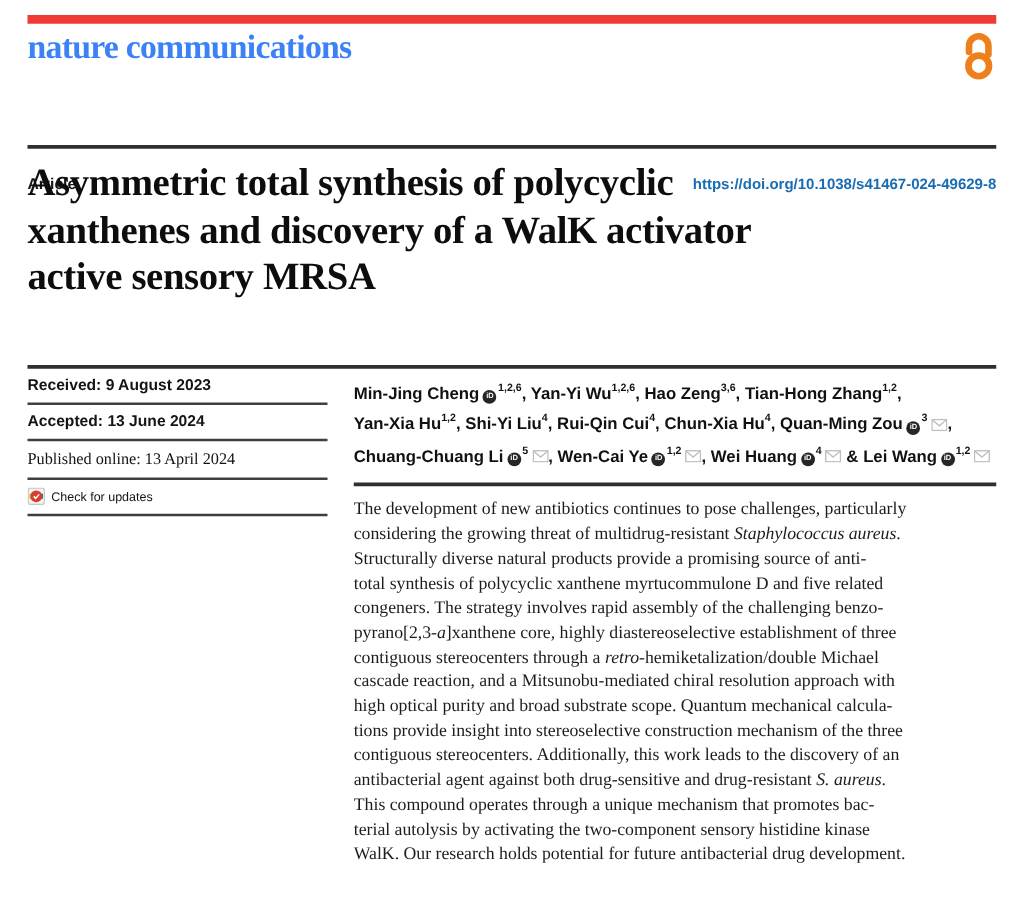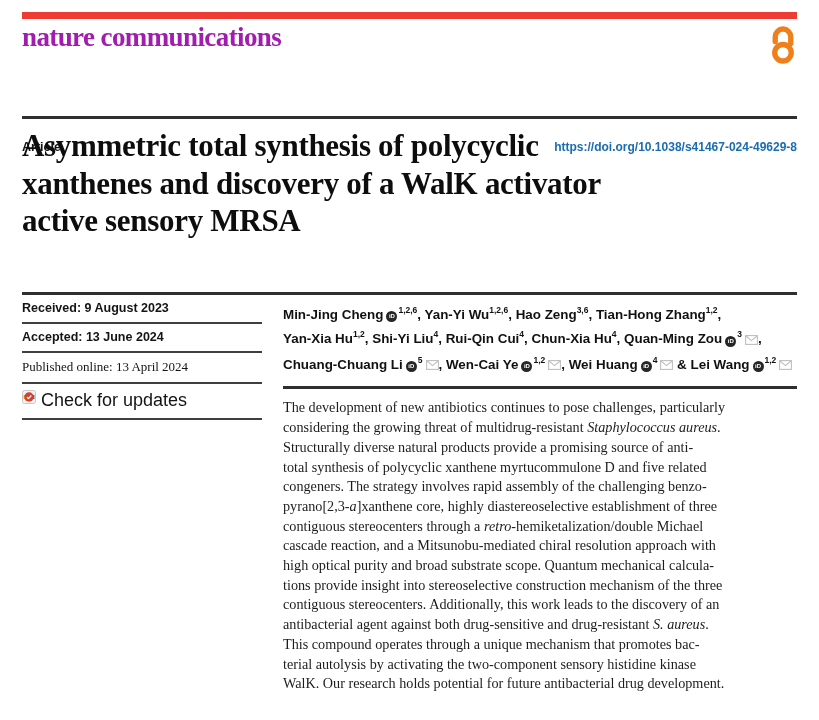--- a/index.html
+++ b/index.html
@@ -1,35 +1,35 @@
 <!DOCTYPE html>
 <html><head>
 <meta charset="utf-8">
 <style>
   html,body{margin:0;padding:0;background:#ffffff;}
   .page{position:relative;width:819px;height:720px;background:#ffffff;overflow:hidden;
         font-family:"Liberation Sans",sans-serif;color:#1a1a1a;}
   .brand-bar{position:absolute;left:22px;top:12px;width:775px;height:7px;background:#ee3b33;}
   .journal-logo{position:absolute;left:22px;top:22px;font-family:"Liberation Serif",serif;
-        font-weight:700;font-size:27px;letter-spacing:-0.6px;color:#a21caf;}
+        font-weight:700;font-size:27px;letter-spacing:-0.6px;color:#3b82f6;}
   .oa-icon{position:absolute;left:767px;top:23px;}
   .header-row{position:absolute;left:22px;top:98px;width:775px;display:flex;
         justify-content:space-between;align-items:baseline;}
   .article-type{font-weight:700;font-size:12.5px;color:#141414;text-align:center;}
   .doi-link{font-weight:700;font-size:12px;color:#1a6cb3;text-decoration:none;margin-top:42px;}
   .header-rule{position:absolute;left:22px;top:116px;width:775px;height:3px;background:#2f2f2f;}
   .title{position:absolute;left:22px;top:127px;width:780px;font-family:"Liberation Serif",serif;
         font-weight:700;font-size:31px;line-height:37.5px;color:#0d0d0d;letter-spacing:-0.3px;}
   .title div{white-space:nowrap;}
   .main-rule{position:absolute;left:22px;top:292px;width:775px;height:3px;background:#2f2f2f;}
   .left-col{position:absolute;left:22px;top:295px;width:240px;}
   .date-row{padding:6px 0 7px 0;border-bottom:2px solid #3f3f3f;font-weight:700;
         font-size:12.5px;color:#141414;}
   .date-row.serif{font-family:"Liberation Serif",serif;font-weight:400;font-size:13px;}
-  .date-row.updates{font-weight:400;font-size:18px;display:flex;align-items:flex-start;gap:5px;}
+  .date-row.updates{font-weight:400;font-size:10px;display:flex;align-items:flex-end;gap:5px;}
   .right-col{position:absolute;left:283px;top:295px;width:514px;}
   .author-block{padding-top:6px;font-weight:700;font-size:13.4px;line-height:20px;color:#111;}
   .author-line{white-space:nowrap;}
   .au-sup{font-size:8.5px;font-weight:700;position:relative;top:-1px;letter-spacing:0;}
   .orcid-icon{display:inline-block;width:11px;height:11px;border-radius:50%;background:#262626;
         color:#fff;font-size:6px;font-weight:700;line-height:11px;text-align:center;
         margin:0 1px 0 3px;vertical-align:1px;}
   .email-icon{display:inline-block;margin:0 0 0 3px;vertical-align:-1px;}
   .right-rule{margin-top:10px;height:3px;background:#2f2f2f;}
   .abstract{margin-top:9px;font-family:"Liberation Serif",serif;font-size:14.2px;

